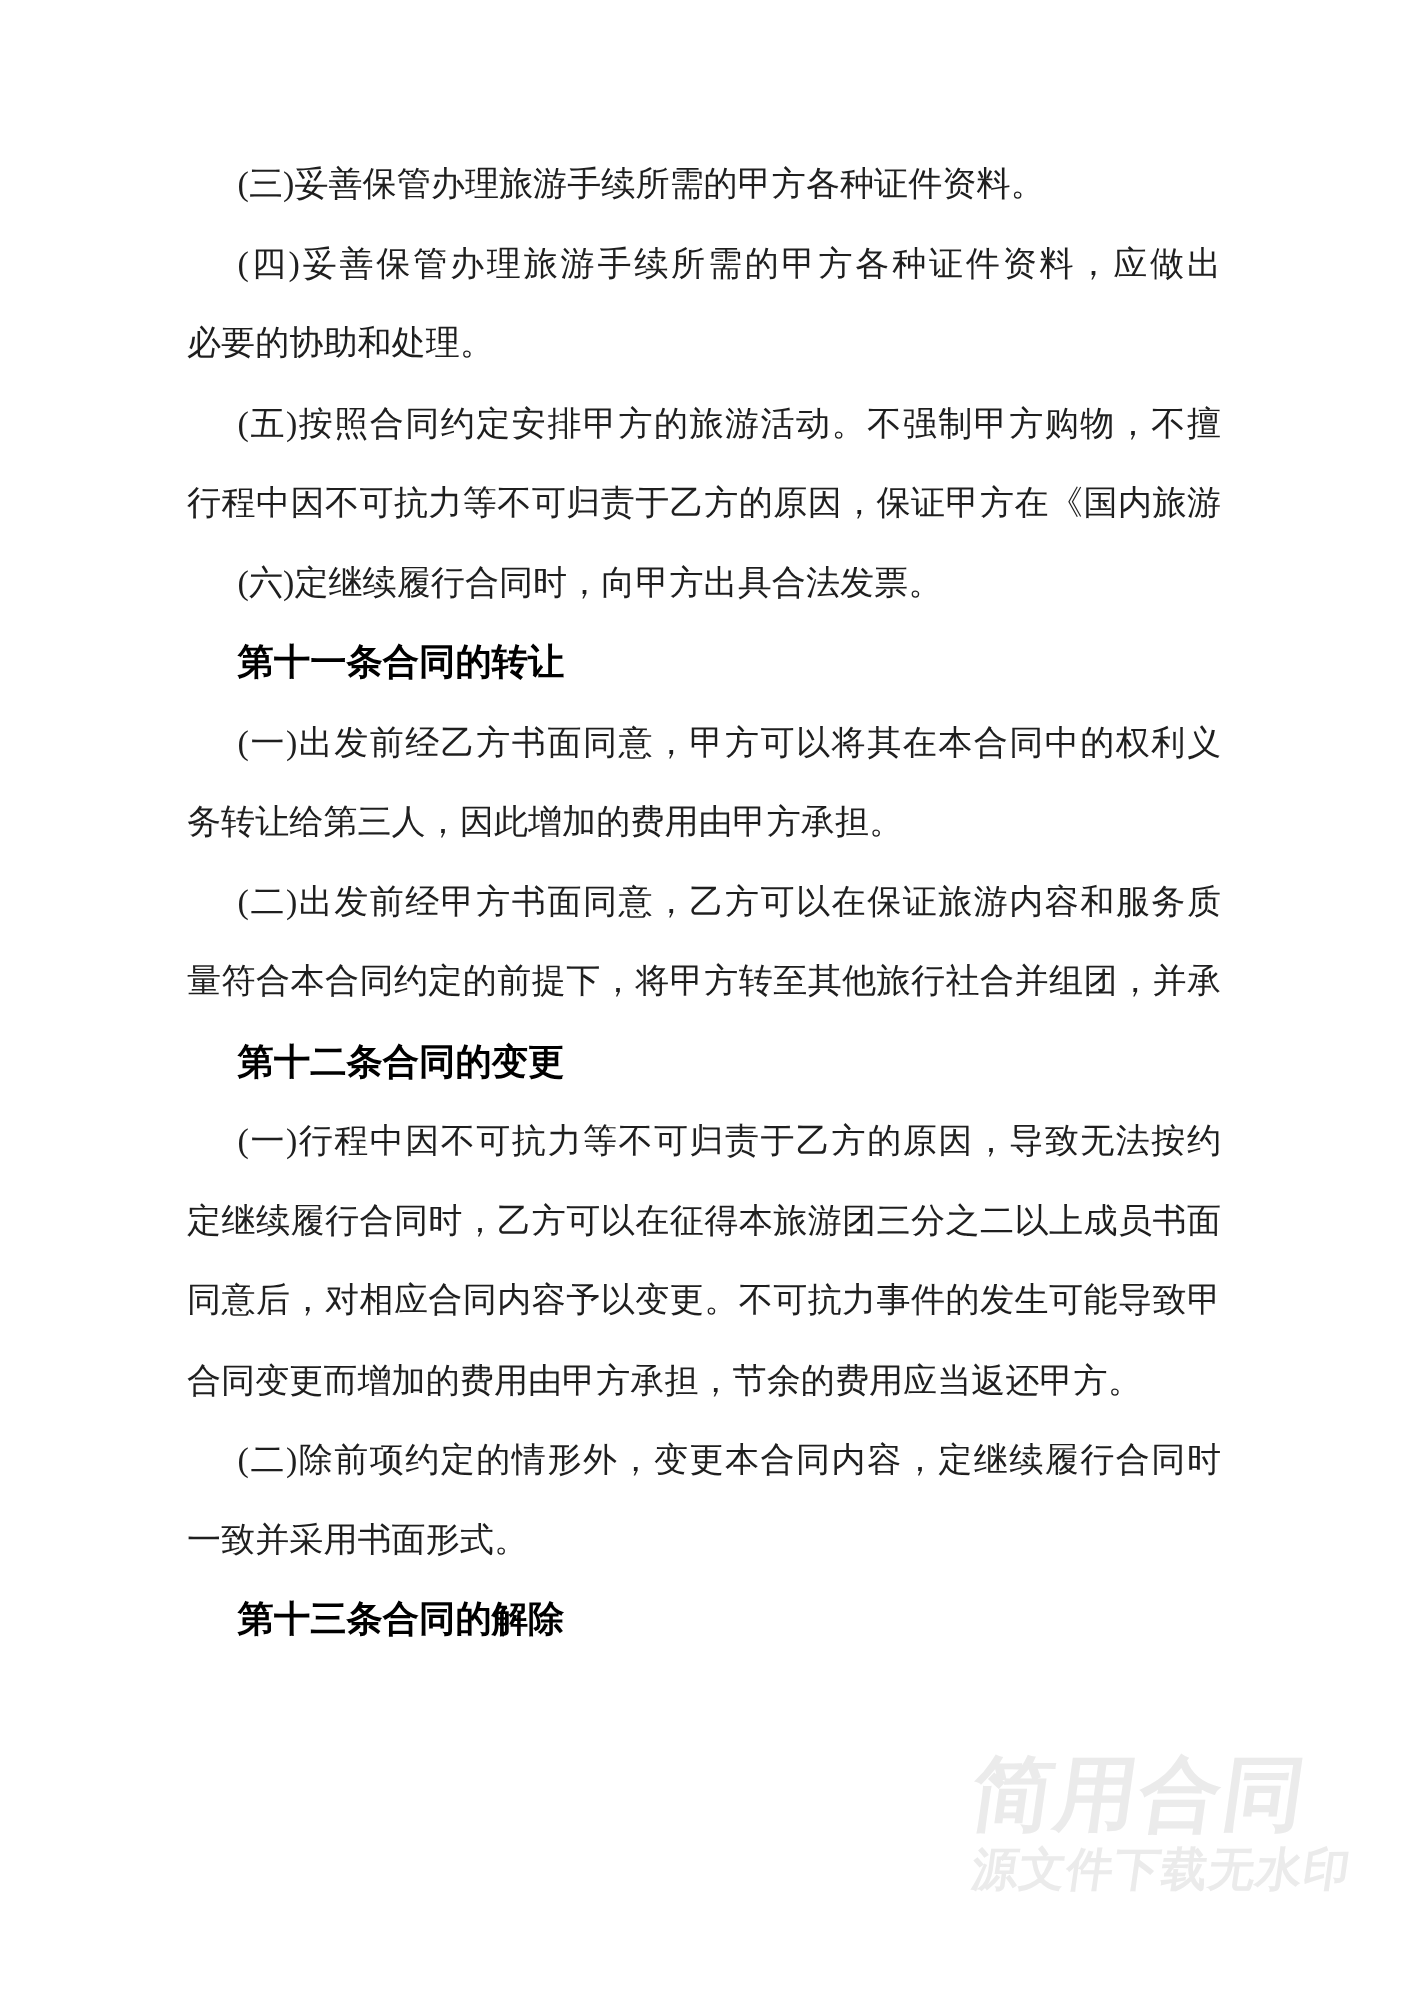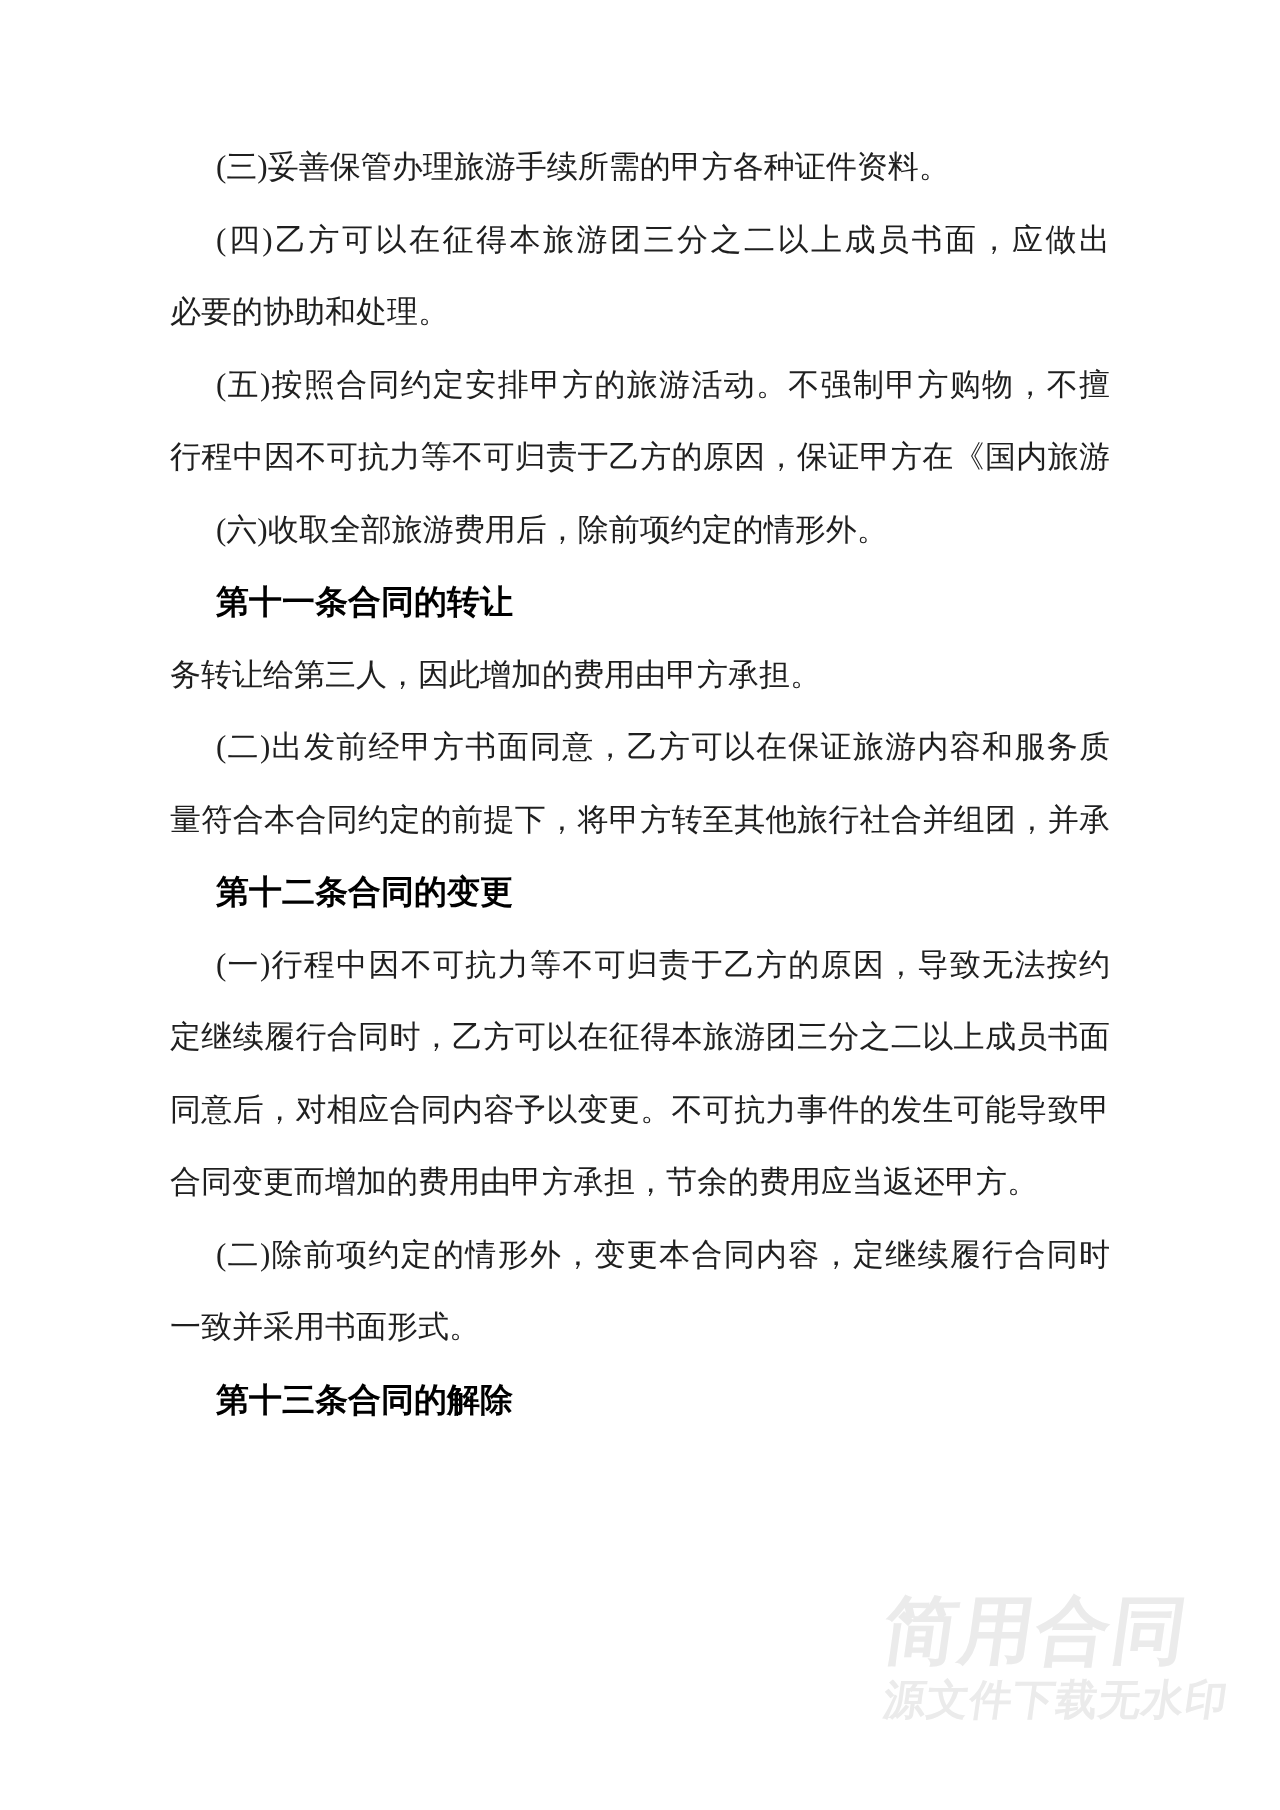--- a/index.html
+++ b/index.html
@@ -69,34 +69,35 @@
 </style>
 </head>
 <body>
 
 <div class="page">
   <div class="content">
       <div class="block paragraph">
         <div class="line first last">(三)妥善保管办理旅游手续所需的甲方各种证件资料。</div>
       </div>
       <div class="block paragraph">
-        <div class="line first">(四)乙方可以在征得本旅游团三分之二以上成员书面，应做出</div>
+        <div class="line first">(四)妥善保管办理旅游手续所需的甲方各种证件资料，应做出</div>
         <div class="line last">必要的协助和处理。</div>
       </div>
       <div class="block paragraph">
         <div class="line first">(五)按照合同约定安排甲方的旅游活动。不强制甲方购物，不擅</div>
         <div class="line">行程中因不可抗力等不可归责于乙方的原因，保证甲方在《国内旅游</div>
       </div>
       <div class="block paragraph">
-        <div class="line first last">(六)收取全部旅游费用后，除前项约定的情形外。</div>
+        <div class="line first last">(六)定继续履行合同时，向甲方出具合法发票。</div>
       </div>
       <div class="block heading">
         <div class="line first last">第十一条合同的转让</div>
       </div>
       <div class="block paragraph">
+        <div class="line first">(一)出发前经乙方书面同意，甲方可以将其在本合同中的权利义</div>
         <div class="line last">务转让给第三人，因此增加的费用由甲方承担。</div>
       </div>
       <div class="block paragraph">
         <div class="line first">(二)出发前经甲方书面同意，乙方可以在保证旅游内容和服务质</div>
         <div class="line">量符合本合同约定的前提下，将甲方转至其他旅行社合并组团，并承</div>
       </div>
       <div class="block heading">
         <div class="line first last">第十二条合同的变更</div>
       </div>
       <div class="block paragraph">

